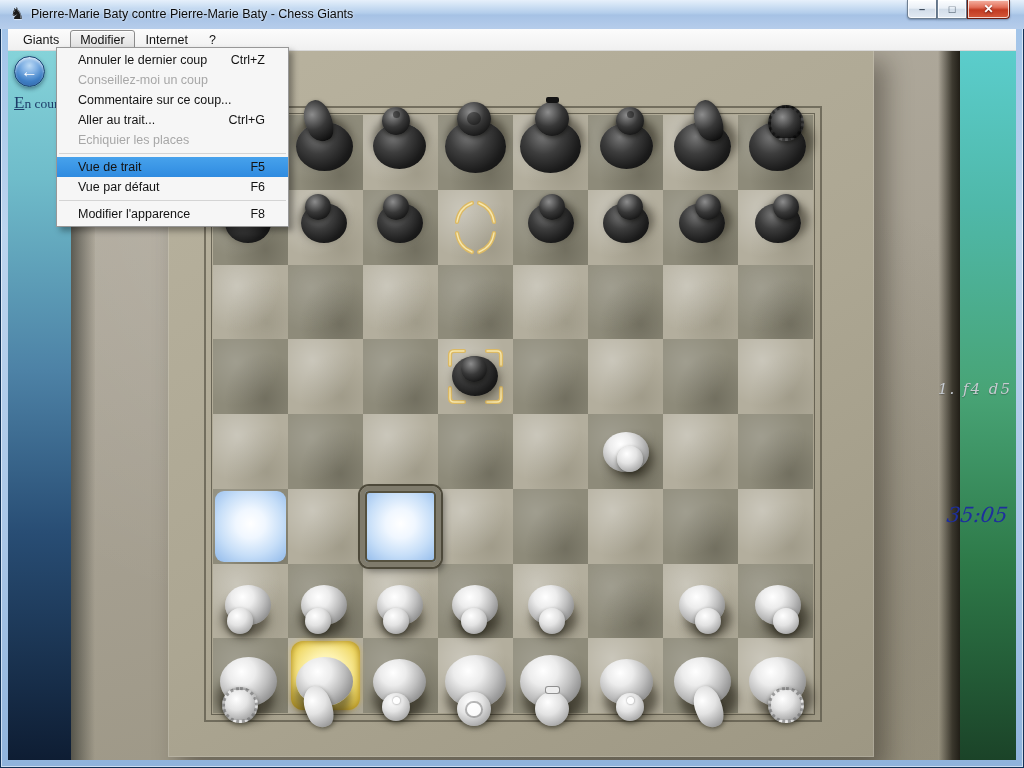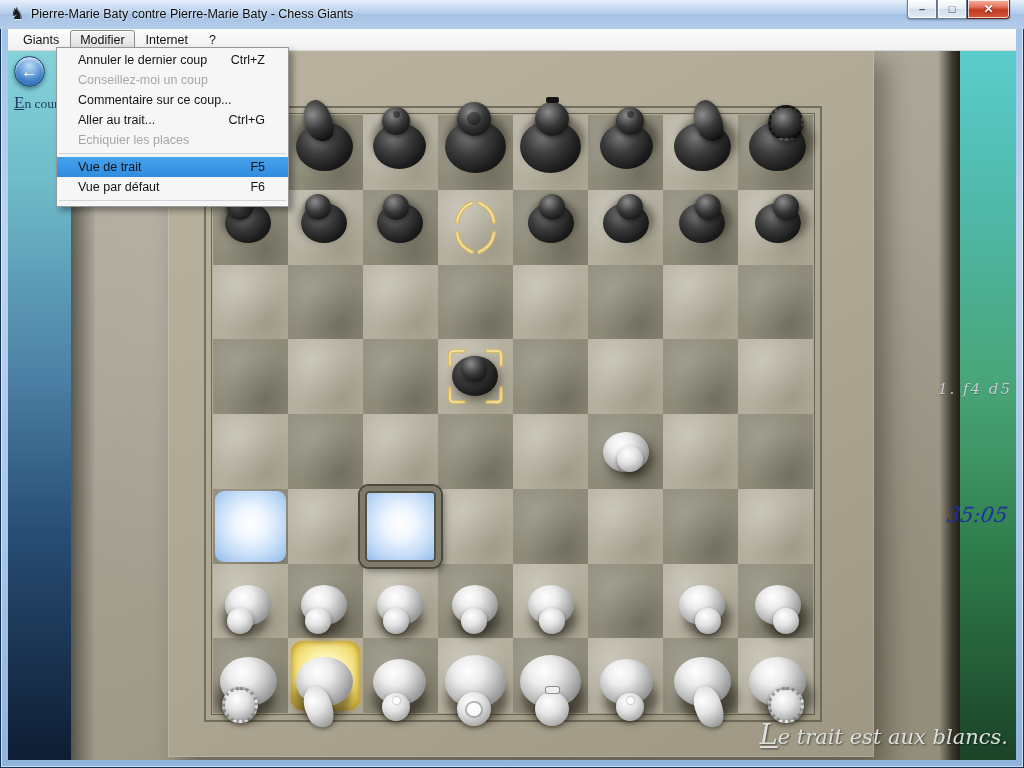--- a/index.html
+++ b/index.html
@@ -423,21 +423,20 @@
           <span class="head" style="left: 600px; top: 642.375px; width: 36px; height: 36px;"></span>
         </div>
       </div>
 
     <div class="hud-back">
       <span>←</span>
     </div>
     <div class="hud-status">En cours</div>
     <div class="hud-moves">1. f4 d5</div>
     <div class="hud-clock">35:05</div>
-    <div class="hud-turn">Le trait est aux blancs.</div>
   </div>
 
   <div class="context-menu" id="context-menu">
       <div class="cm-item">
         <span>Annuler le dernier coup</span>
         <span class="shortcut">Ctrl+Z</span>
       </div>
       <div class="cm-item disabled">
         <span>Conseillez-moi un coup</span>
         <span class="shortcut"></span>
@@ -457,15 +456,19 @@
       <div class="cm-sep"></div>
       <div class="cm-item selected">
         <span>Vue de trait</span>
         <span class="shortcut">F5</span>
       </div>
       <div class="cm-item">
         <span>Vue par défaut</span>
         <span class="shortcut">F6</span>
       </div>
       <div class="cm-sep"></div>
+      <div class="cm-item">
+        <span>Modifier l'apparence</span>
+        <span class="shortcut">F8</span>
+      </div>
     </div>
 
 </div>
 
 </body></html>

